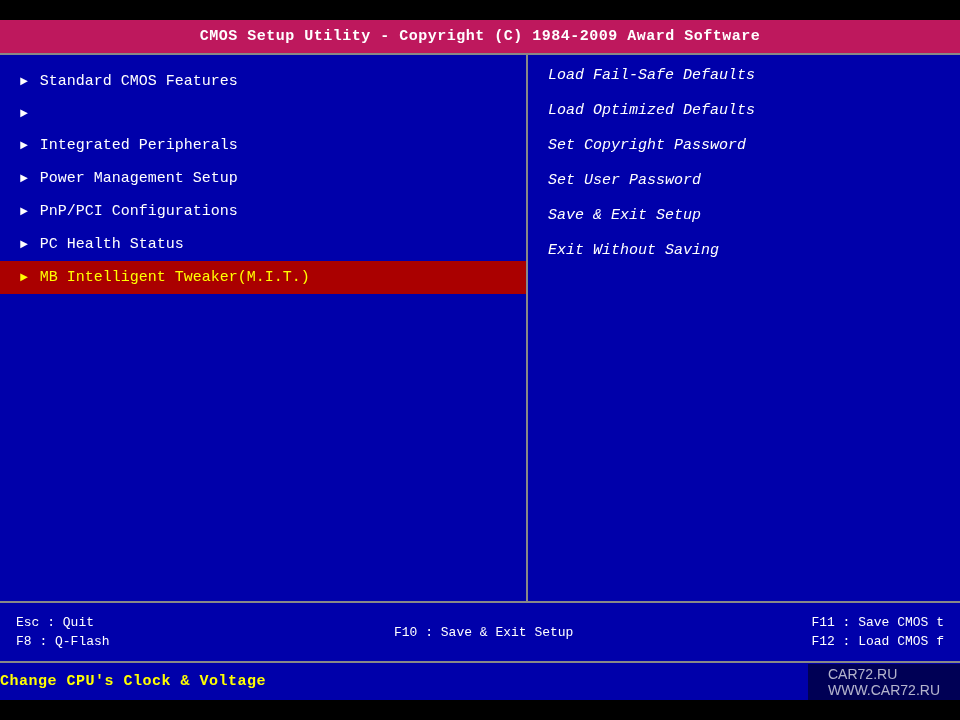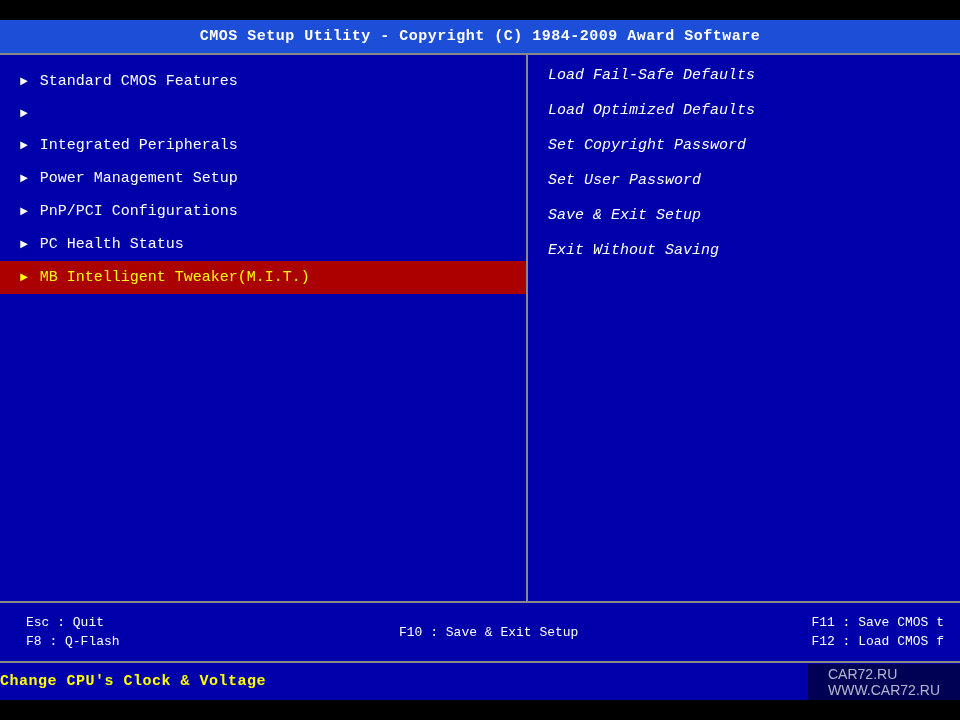--- a/index.html
+++ b/index.html
@@ -18,21 +18,21 @@
       width: 960px;
       height: 680px;
       background: #0000AA;
       display: flex;
       flex-direction: column;
       position: relative;
       overflow: hidden;
     }
 
     .title-bar {
-      background: #1d4ed8;
+      background: #be185d;
       color: #FFFFFF;
       text-align: center;
       padding: 8px 0;
       font-size: 15px;
       font-weight: bold;
       letter-spacing: 0.5px;
       border-bottom: 2px solid #888;
     }
 
     .main-area {
@@ -99,21 +99,20 @@
       font-size: 13px;
       border-bottom: 2px solid #888;
       min-height: 60px;
     }
 
     .status-left {
       display: flex;
       flex-direction: column;
       gap: 4px;
       min-width: 140px;
-      margin-left: 10px;
     }
 
     .status-middle {
       display: flex;
       flex-direction: column;
       gap: 4px;
       flex: 1;
       text-align: center;
     }
 

